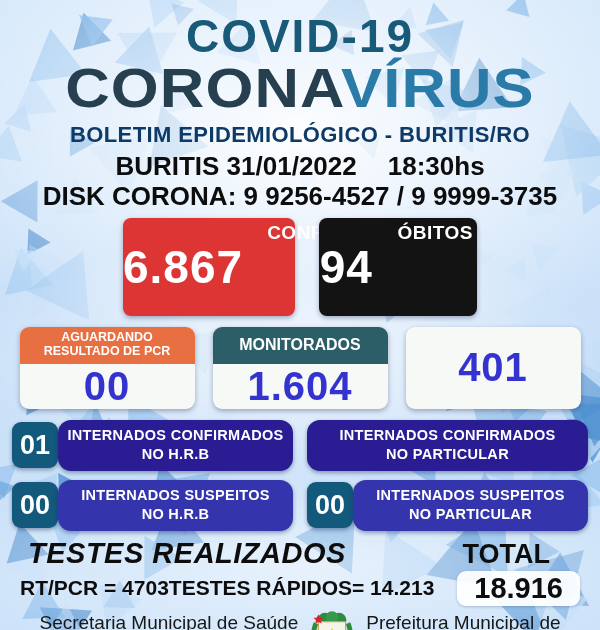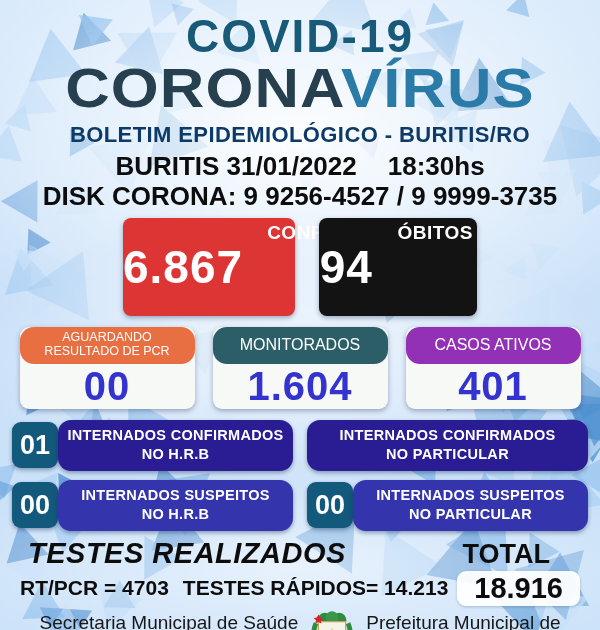--- a/index.html
+++ b/index.html
@@ -35,42 +35,42 @@
   .sum-num{flex:1;display:flex;align-items:center;justify-content:center;
            font-size:46px;font-weight:bold;letter-spacing:1px;line-height:1;}
   .sum-div{height:2px;background:rgba(255,255,255,.95);margin:0 10px;}
   .sum-lbl{padding:4px 4px 8px;text-align:center;font-size:19px;font-weight:bold;letter-spacing:.5px;}
 
   
   .cards-row{margin-top:11px;display:flex;justify-content:center;gap:18px;padding:0 18px;height:82px;}
   .card{width:175px;background:#f7f9f7;border-radius:9px;overflow:hidden;display:flex;flex-direction:column;
         box-shadow:0 2px 5px rgba(15,35,80,.35);}
   .card-head{height:37px;display:flex;align-items:center;justify-content:center;color:#fff;
-             font-weight:normal;text-align:center;font-size:16px;line-height:1.1;padding:0 18px;border-radius:14px;}
+             font-weight:bold;text-align:center;font-size:16px;line-height:1.1;padding:0 18px;}
   .card-head.small{font-size:12.5px;}
   .card-body{flex:1;display:flex;align-items:center;justify-content:center;
              font-size:40px;font-weight:bold;letter-spacing:1px;}
 
   
   .intern-grid{margin-top:11px;display:grid;grid-template-columns:1fr 1fr;gap:9px 14px;padding:0 12px;}
   .intern-item{display:flex;align-items:center;gap:0;height:51px;}
   .badge{width:46px;height:46px;flex:0 0 46px;border-radius:9px;display:flex;align-items:center;justify-content:center;
          color:#fff;font-size:27px;font-weight:bold;box-shadow:0 2px 4px rgba(15,35,80,.4);}
   .pill{flex:1;height:51px;box-sizing:border-box;border-radius:13px;color:#fff;text-align:center;
         display:flex;flex-direction:column;justify-content:center;padding:16px 6px;
         font-size:14.5px;font-weight:bold;line-height:1.3;letter-spacing:.3px;
         box-shadow:0 2px 4px rgba(15,35,80,.4);}
 
   
   .tests{margin-top:6px;}
   .t-row1{display:flex;justify-content:space-between;align-items:baseline;padding:0 28px;color:#0d0d0d;}
   .t-title{font-size:29px;font-weight:bold;letter-spacing:.5px;font-style:italic;}
   .t-total-lbl{font-size:27px;font-weight:bold;margin-right:22px;}
   .t-row2{display:flex;justify-content:space-between;align-items:center;padding:0 20px;margin-top:1px;color:#0d0d0d;}
-  .t-detail{display:flex;gap:14px;font-size:21px;font-weight:bold;}
+  .t-detail{display:flex;font-size:21px;font-weight:bold;}
   .total-chip{background:rgba(255,255,255,.93);border-radius:9px;padding:1px 17px;
               font-size:29px;font-weight:bold;box-shadow:0 1px 3px rgba(15,35,80,.25);}
 
   
   .footer{margin-top:4px;display:flex;justify-content:center;align-items:center;gap:10px;color:#171717;}
   .f-block{text-align:center;line-height:1.2;}
   .f-l1{font-size:19px;}
   .f-l2{font-size:21px;font-weight:bold;letter-spacing:1px;}
   .logo{width:48px;height:52px;flex:0 0 48px;}
 </style>
@@ -221,21 +221,20 @@
     <div class="cards-row">
       <div class="card">
         <div class="card-head small" style="background-color: rgb(231, 111, 66);">AGUARDANDO RESULTADO DE PCR</div>
         <div class="card-body" style="color: rgb(53, 51, 207);">00</div>
       </div>
       <div class="card">
         <div class="card-head" style="background-color: rgb(43, 94, 102);">MONITORADOS</div>
         <div class="card-body" style="color: rgb(53, 51, 207);">1.604</div>
       </div>
       <div class="card">
-        <div class="card-head" style="background-color: rgb(146, 49, 181);">CASOS ATIVOS</div>
         <div class="card-body" style="color: rgb(53, 51, 207);">401</div>
       </div>
     </div>
 
     <div class="intern-grid">
       <div class="intern-item">
         <div class="badge" style="background-color: rgb(18, 89, 124);">01</div>
         <div class="pill" style="background-color: rgb(42, 29, 147);">
           <span>INTERNADOS CONFIRMADOS</span>
           <span>NO H.R.B</span>

